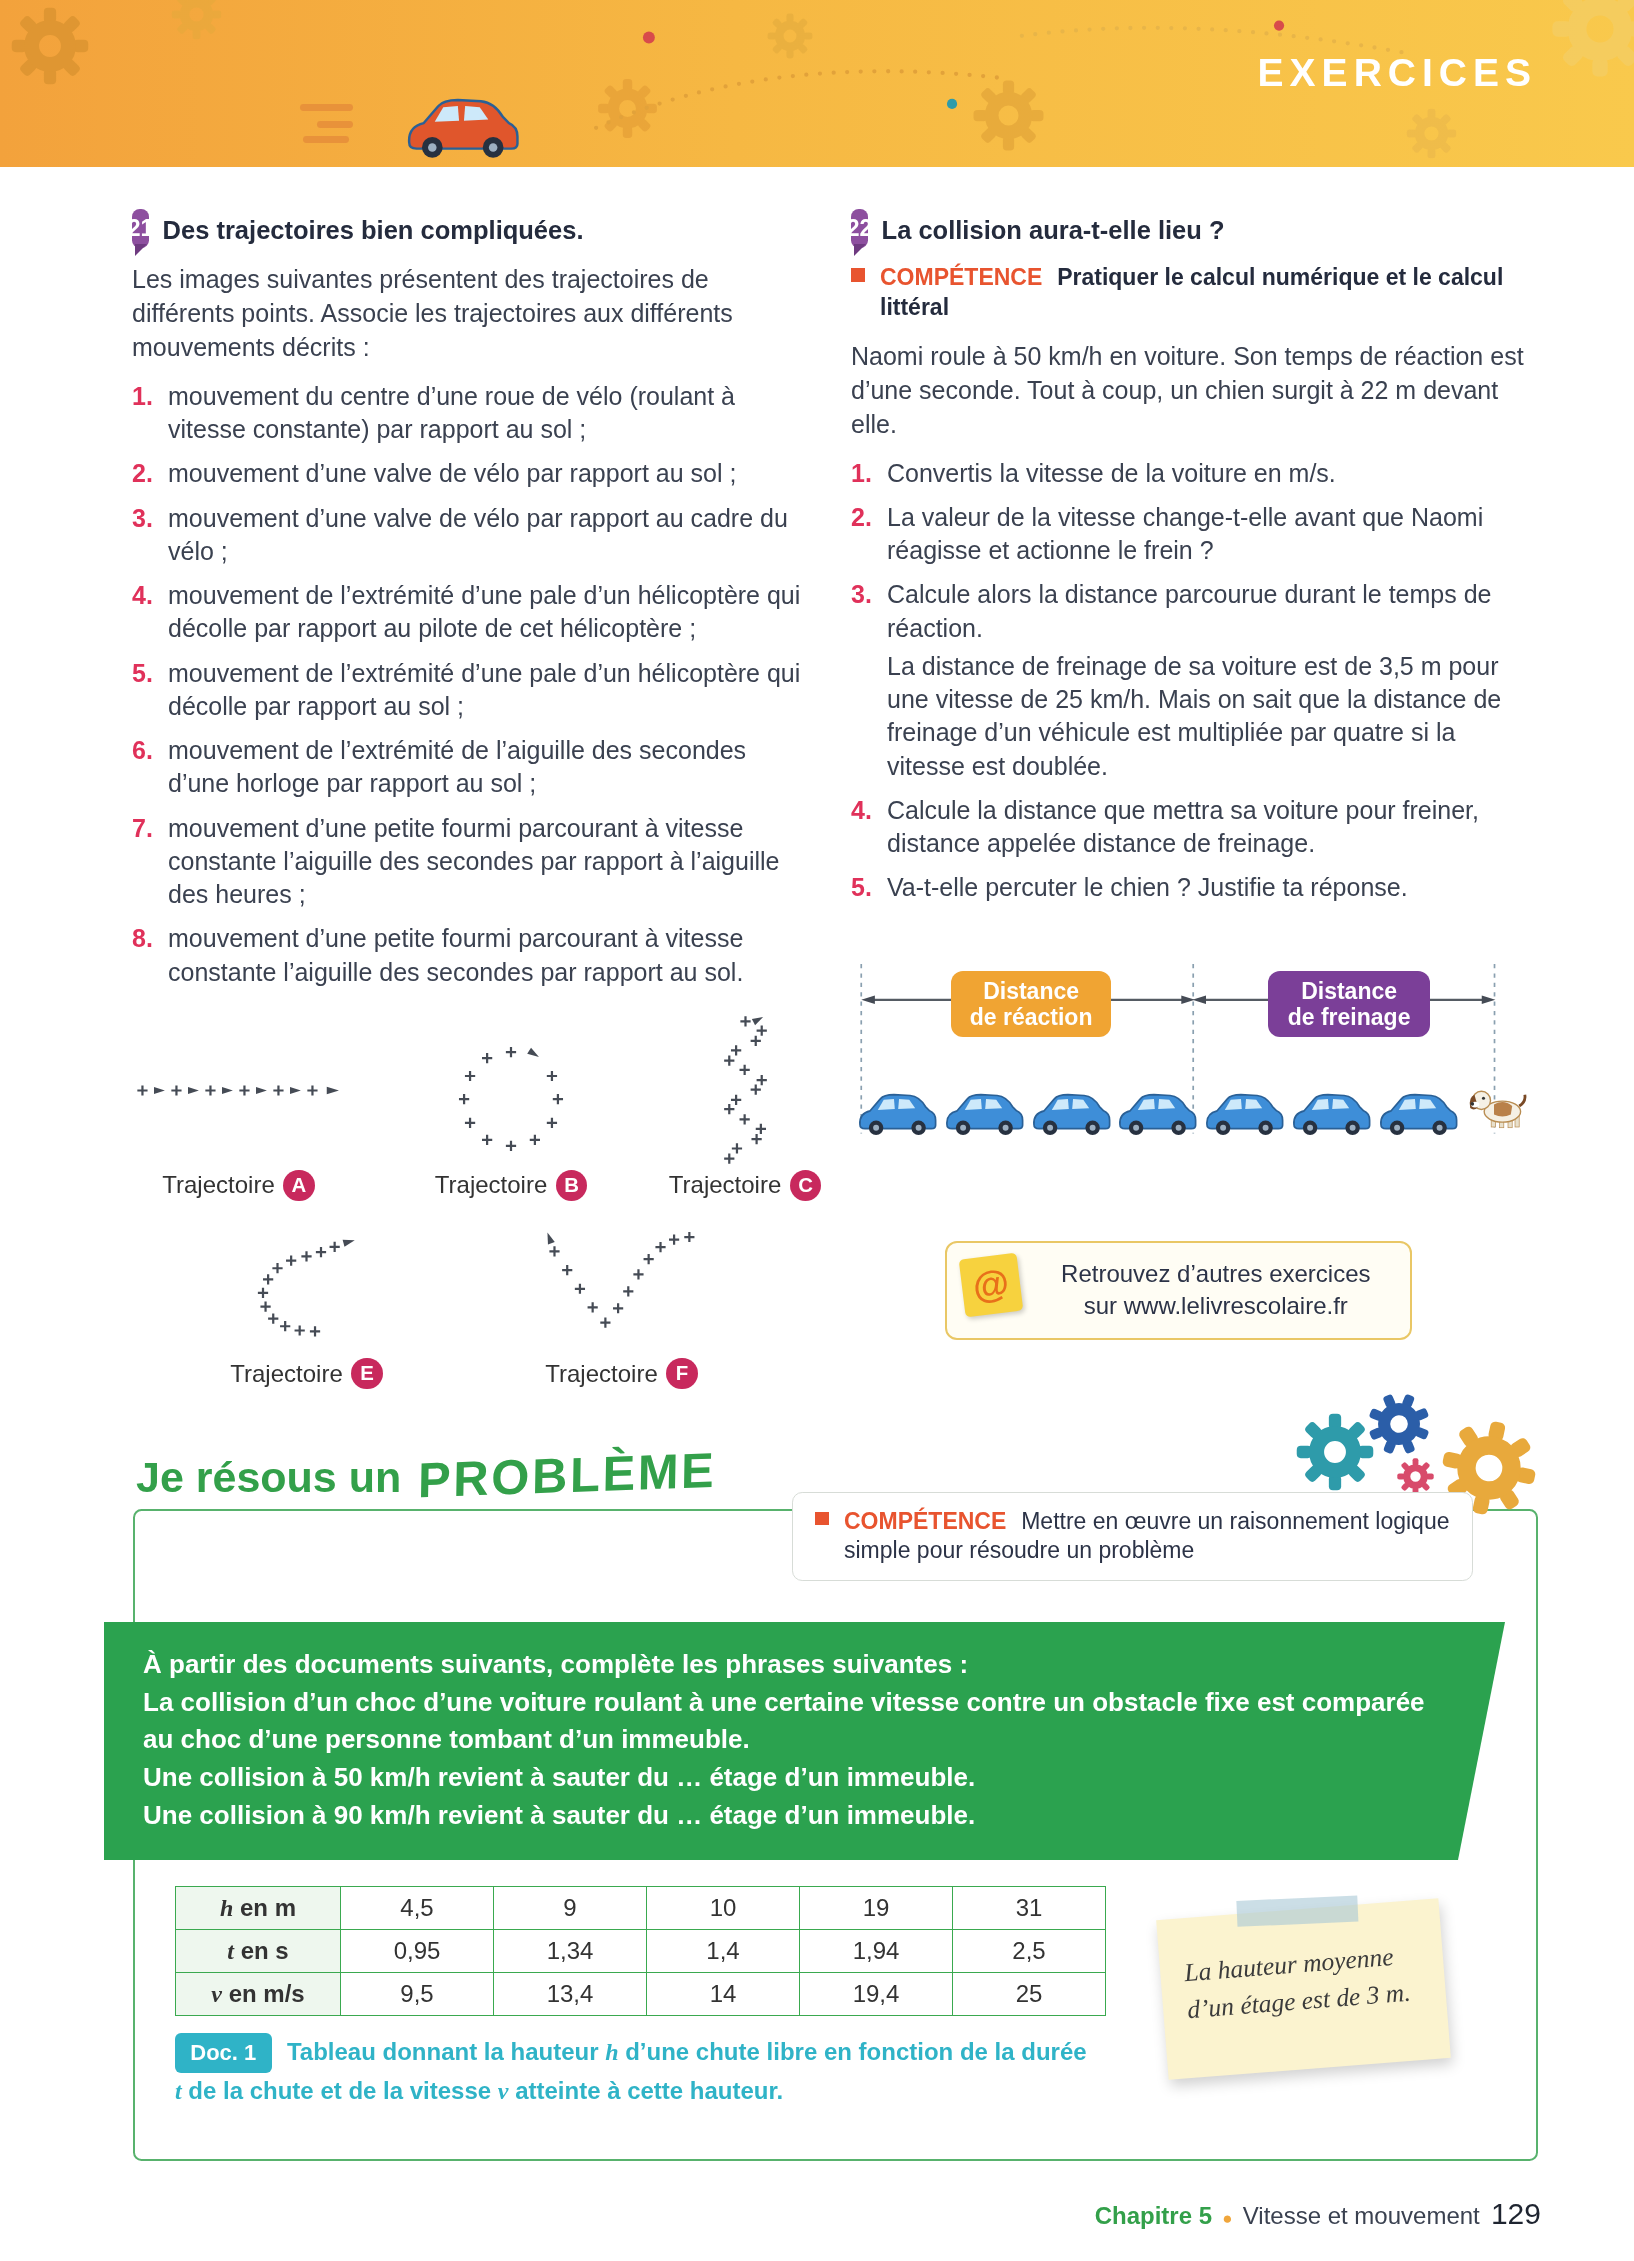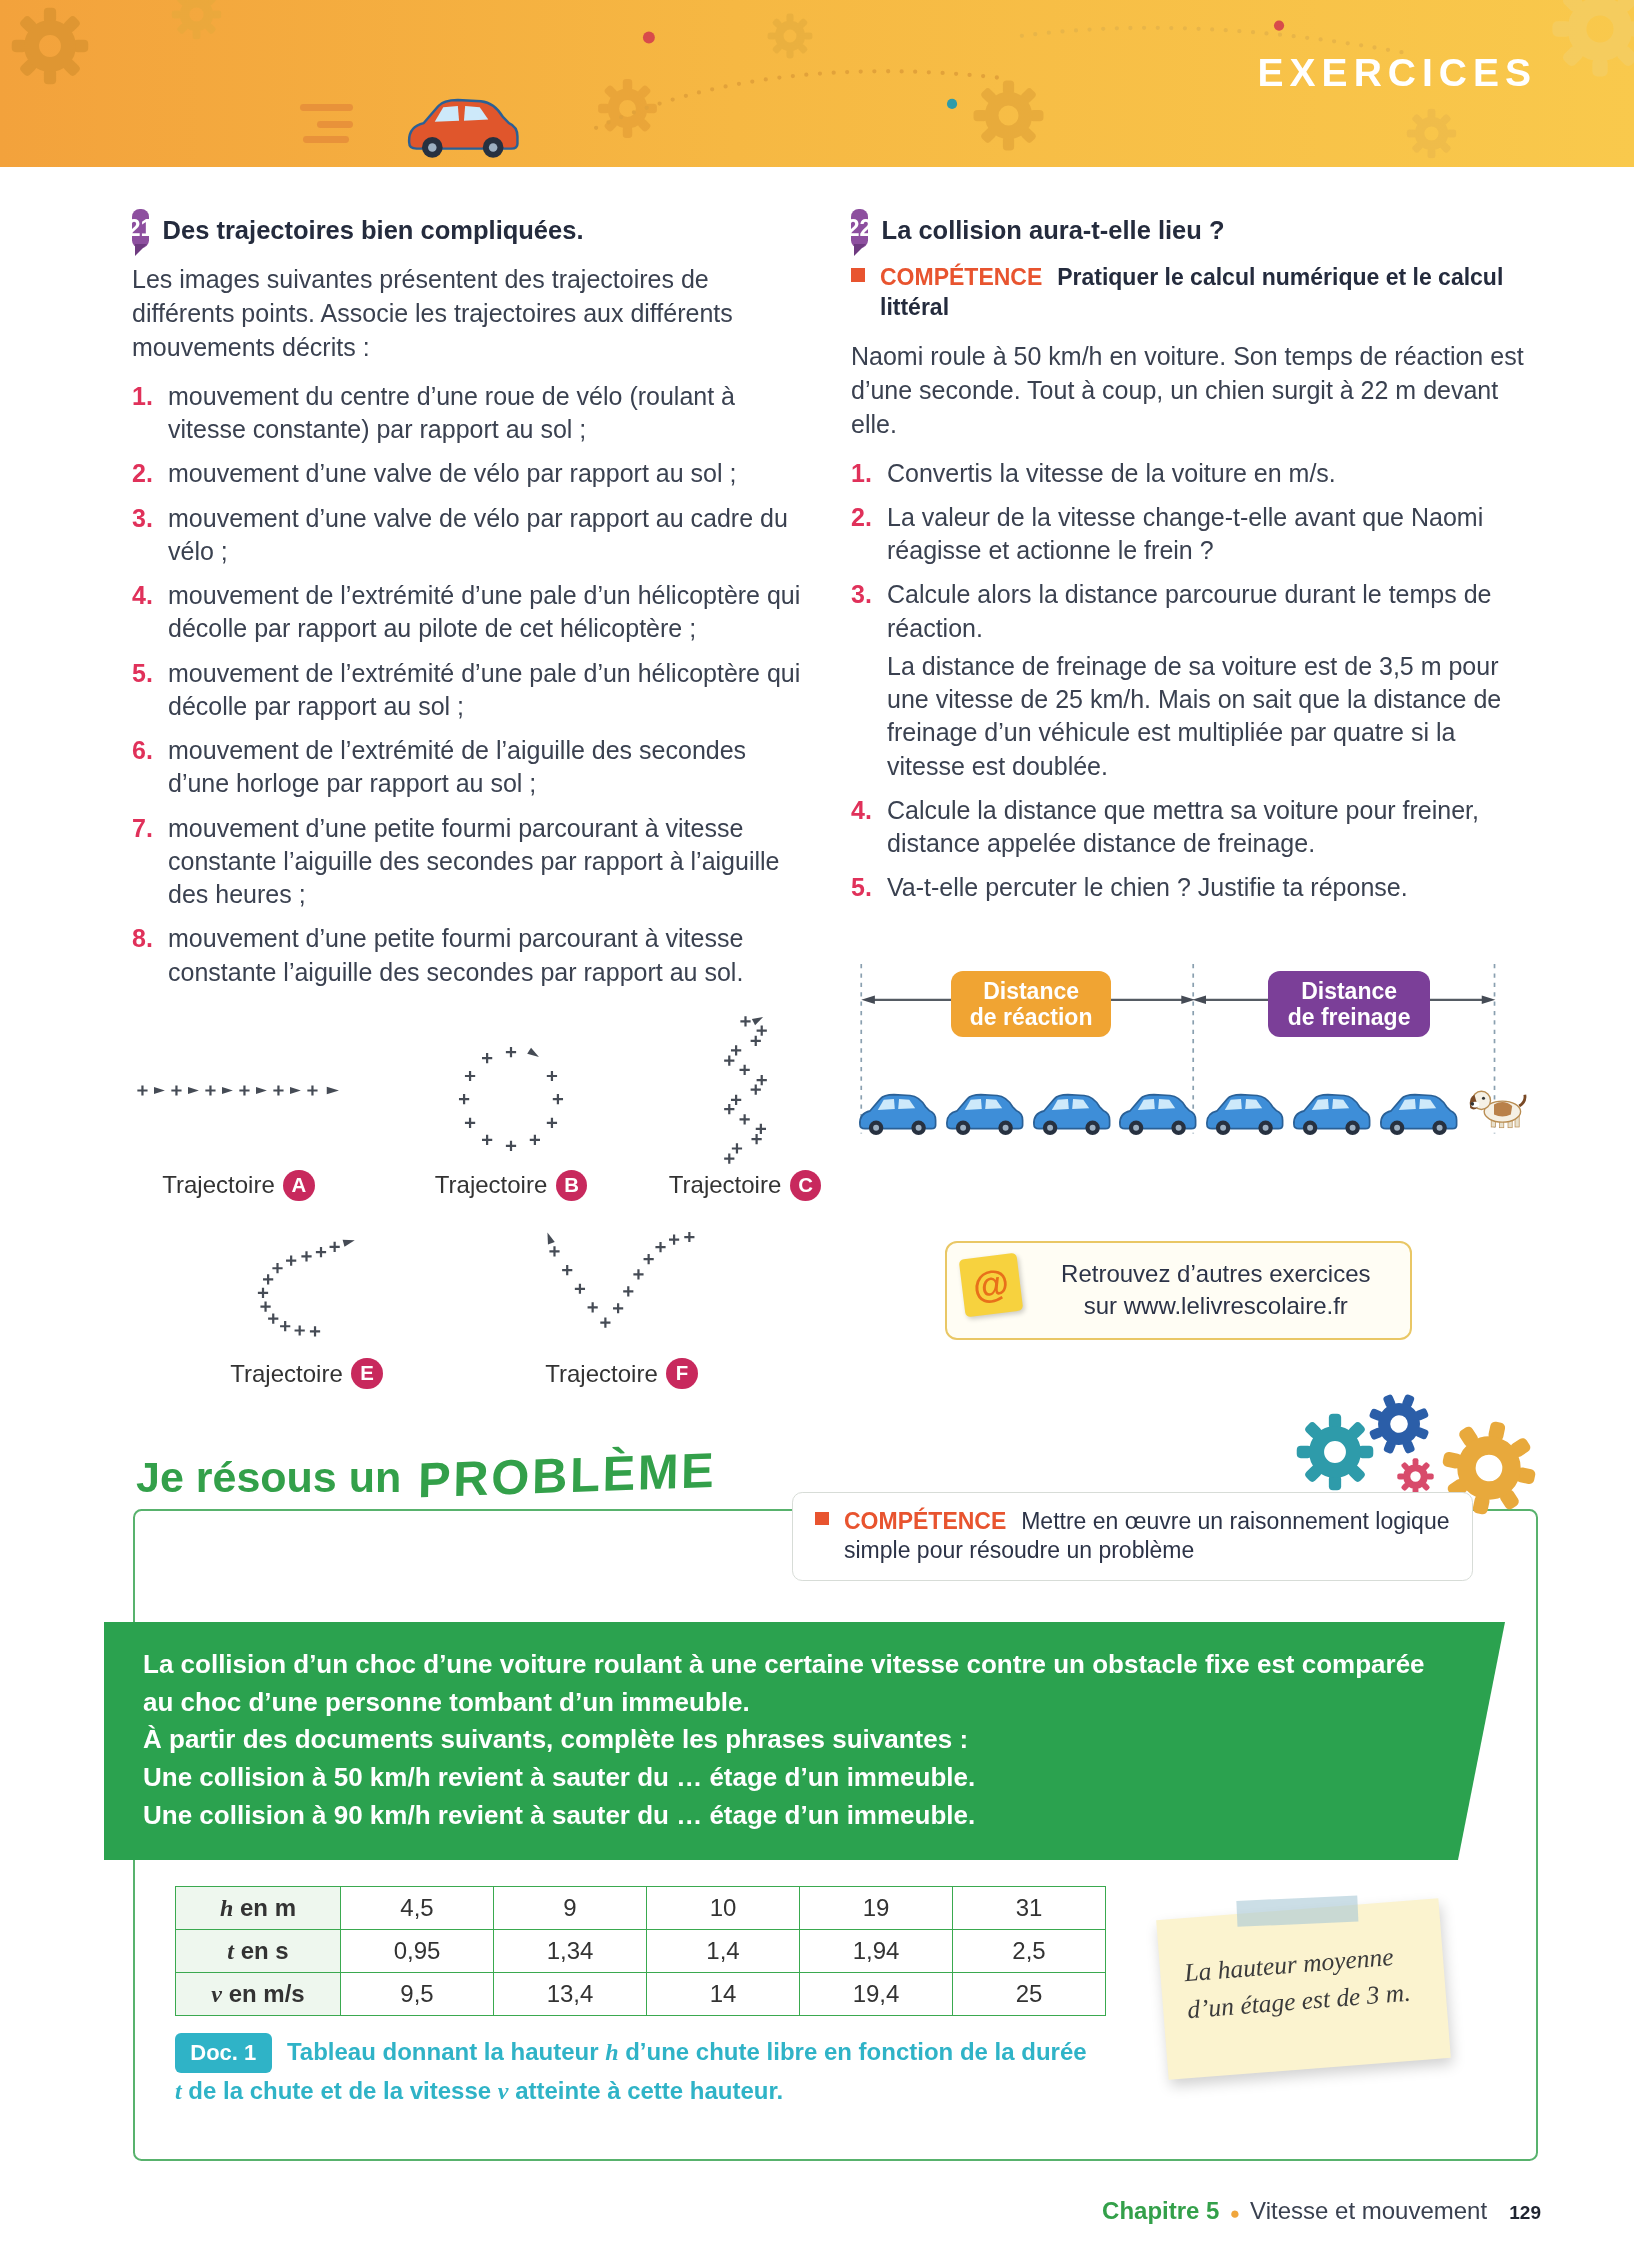--- a/index.html
+++ b/index.html
@@ -99,21 +99,21 @@
         background:rgba(168,200,214,.6);transform:rotate(2deg);}
   .sticky-text{font-family:"Liberation Serif",serif;font-style:italic;font-size:25.5px;color:#3b3b3b;line-height:1.45;}
 
   .gearset{position:absolute;z-index:3;}
 
   
   .footer{position:absolute;right:94px;top:2197px;display:flex;align-items:baseline;gap:10.2px;}
   .f-chap{color:#33a04a;font-weight:700;font-size:24px;}
   .f-dot{color:#f0a63c;font-size:17px;}
   .f-title{color:#3a4150;font-size:24px;}
-  .f-page{color:#1e2430;font-weight:700;font-size:19px;margin-left:12px;}
+  .f-page{color:#1e2430;font-weight:400;font-size:30px;margin-left:1px;}
 </style>
 </head>
 <body>
 
 <svg width="0" height="0" style="position:absolute">
   <defs>
     <path id="plus-g" d="M-6 0 H6 M0 -6 V6" stroke="#454b55" stroke-width="2.6" fill="none"></path>
     <path id="arr-g" d="M-8 -5 L8 0 L-8 5 Z" fill="#454b55"></path>
     <g id="gear-g">
       <g fill="currentColor">
@@ -486,22 +486,22 @@
 
   <div class="comp-box">
     <div class="comp-line">
       <span class="comp-sq"></span>
       <span class="comp-label">COMPÉTENCE</span>
       <span class="comp-text" style="font-weight:400;color:#2c3347">Mettre en œuvre un raisonnement logique simple pour résoudre un problème</span>
     </div>
   </div>
 
   <div class="statement">
+    <p>À partir des documents suivants, complète les phrases suivantes :</p>
     <p>La collision d’un choc d’une voiture roulant à une certaine vitesse contre un obstacle fixe est comparée au choc d’une personne tombant d’un immeuble.</p>
-    <p>À partir des documents suivants, complète les phrases suivantes :</p>
     <p>Une collision à 50 km/h revient à sauter du … étage d’un immeuble.</p>
     <p>Une collision à 90 km/h revient à sauter du … étage d’un immeuble.</p>
   </div>
 
   <table class="datatable">
     <tbody>
         <tr>
       <td class="lab"><i class="mvar">h</i> <span>en m</span></td>
       <td>4,5</td>
       <td>9</td>

